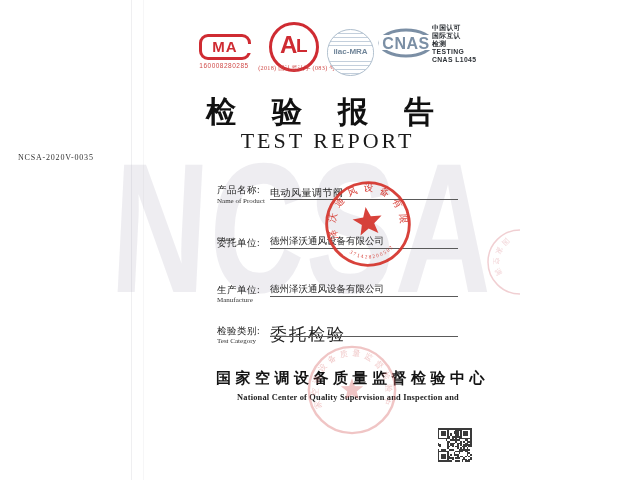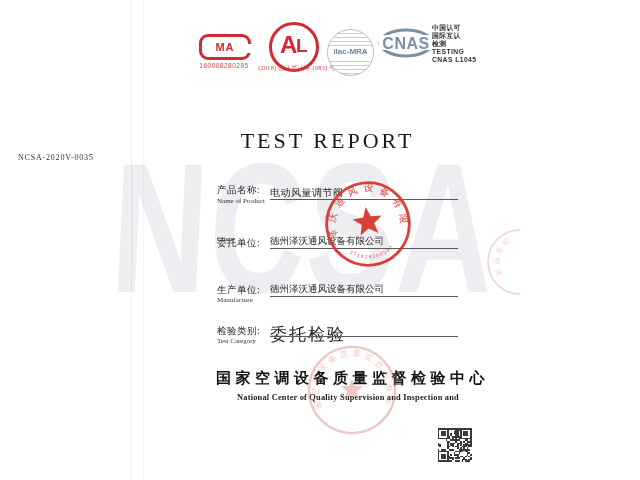--- a/index.html
+++ b/index.html
@@ -7,21 +7,21 @@
         font-family:"Liberation Serif","DejaVu Serif",serif;color:#1c1c1c;}
   .abs{position:absolute;}
   .edge-line{position:absolute;top:0;height:480px;width:1px;}
   
   .watermark{position:absolute;left:116px;top:150px;font-family:"Liberation Sans","DejaVu Sans",sans-serif;
      font-weight:bold;font-size:185px;line-height:0.85;color:rgba(178,172,190,0.22);
      letter-spacing:2px;transform:scaleX(0.72) skewX(-4deg);transform-origin:left top;white-space:nowrap;}
   
   .cma-box{position:absolute;left:199px;top:34px;width:46px;height:20px;border:3px solid #cf2b32;
      border-radius:9px;text-align:center;font-family:"Liberation Sans",sans-serif;
-     font-weight:bold;font-size:11px;line-height:20px;color:#cf2b32;letter-spacing:1px;}
+     font-weight:bold;font-size:15px;line-height:20px;color:#cf2b32;letter-spacing:1px;}
   .cma-gap{position:absolute;right:-4px;top:7px;width:5px;height:9px;background:#fff;}
   .cma-num{position:absolute;left:186px;top:62px;width:76px;text-align:center;font-size:6.5px;
      color:#d04a48;font-family:"Liberation Sans",sans-serif;letter-spacing:0.5px;}
   .al-circle{position:absolute;left:269px;top:22px;width:44px;height:44px;border:3.5px solid #cf2b32;
      border-radius:50%;}
   .al-a{position:absolute;left:8px;top:6px;font-family:"Liberation Sans",sans-serif;font-weight:bold;
      font-size:24px;color:#cf2b32;}
   .al-l{position:absolute;left:24px;top:10px;font-family:"Liberation Sans",sans-serif;font-weight:bold;
      font-size:19px;color:#cf2b32;}
   .al-caption{position:absolute;left:250px;top:64px;width:94px;text-align:center;font-size:6.2px;
@@ -87,20 +87,21 @@
 
     <div class="accr-text">
       <div>中国认可</div>
       <div>国际互认</div>
       <div>检测</div>
       <div>TESTING</div>
       <div>CNAS L1045</div>
     </div>
   </div>
 
+  <div class="title-cn">检验报告</div>
   <div class="title-en">TEST REPORT</div>
   <div class="report-no">NCSA-2020V-0035</div>
 
   <div>
 
     <span class="flabel-cn" style="top:184px;">产品名称:</span>
     <span class="flabel-en" style="top:197px;">Name of Product</span>
     <div class="fvalue" style="top:186px;font-size:10px;letter-spacing:0.5px;">电动风量调节阀</div>
     <div class="fline" style="top:199px;"></div>
 

